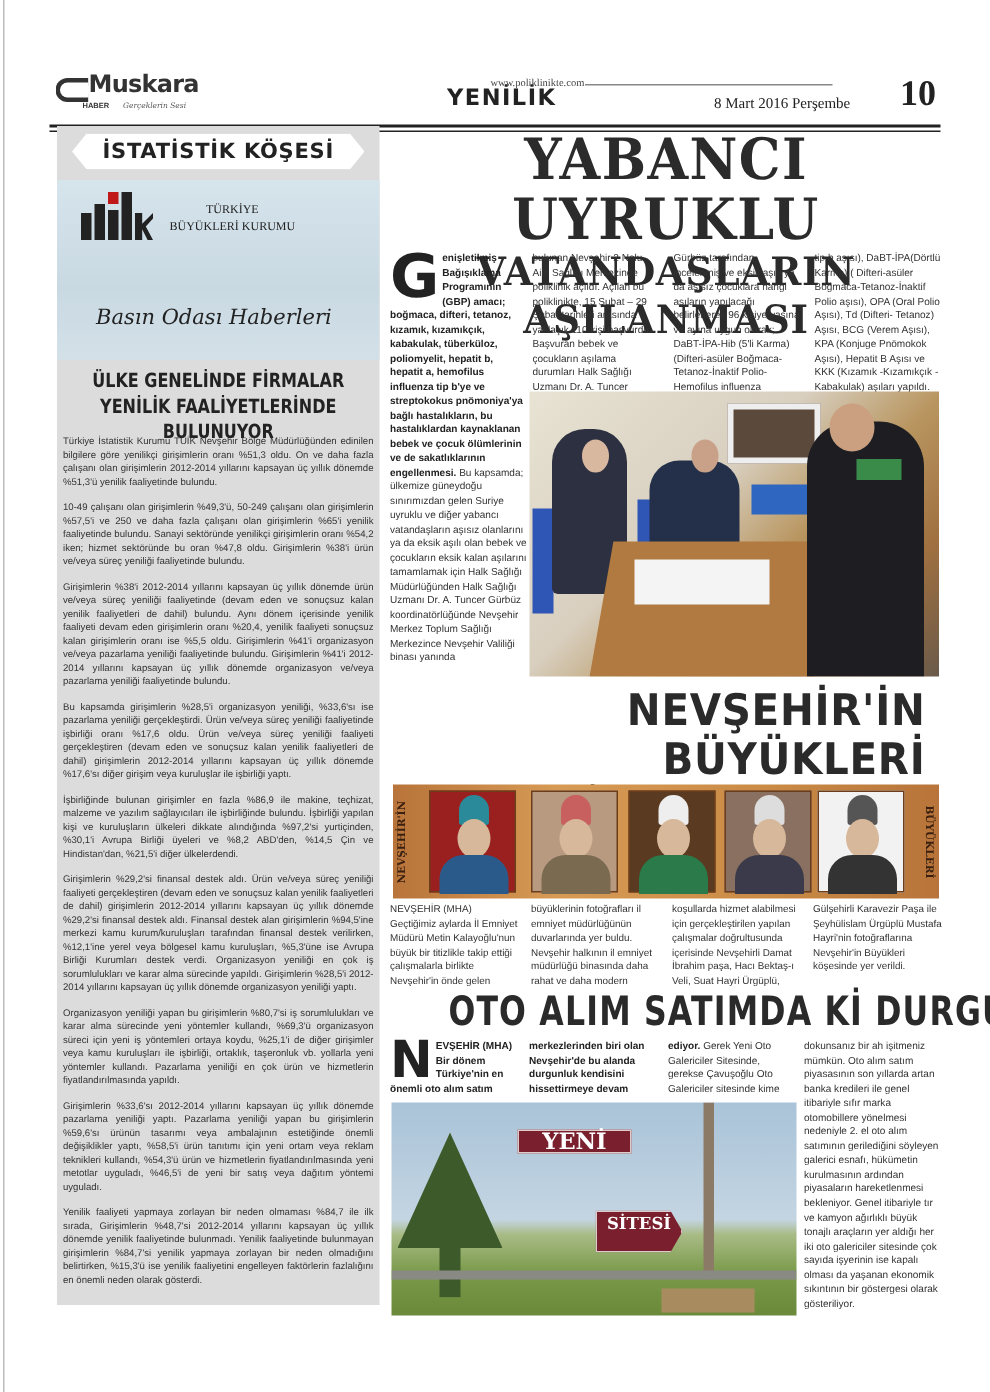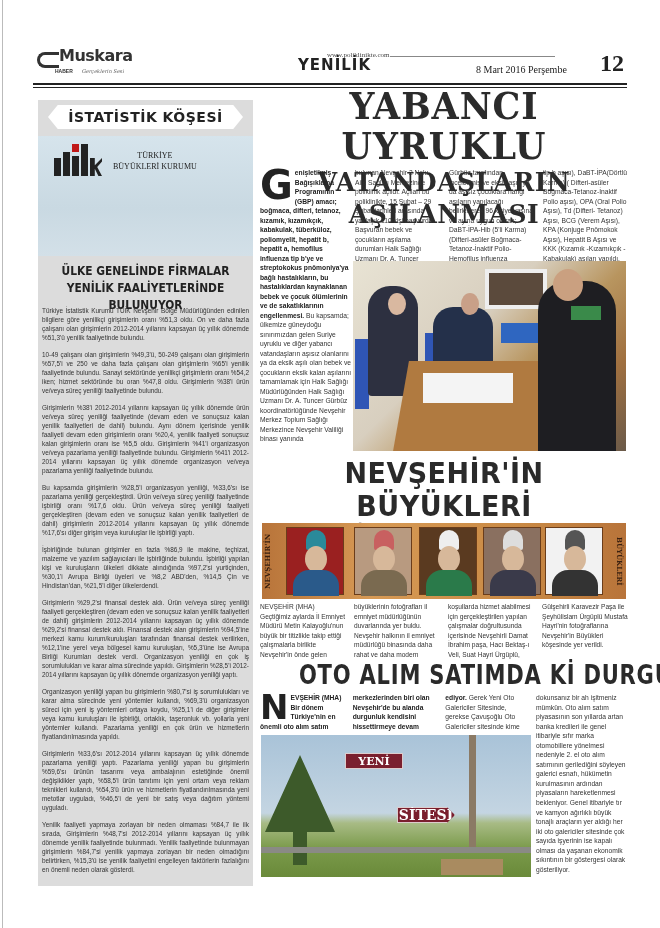--- a/index.html
+++ b/index.html
@@ -17,21 +17,21 @@
   .logo-tag { position: absolute; left: 45px; top: 20px; font-size: 5px; font-style: italic; color: #555; font-family: "DejaVu Serif", serif; }
   .section-name { position: absolute; left: 265px; top: 10px; font-family: "DejaVu Sans", sans-serif; font-weight: bold; font-size: 15px; letter-spacing: 1px; color: #222; }
   .site-url { position: absolute; left: 294px; top: 5px; font-family: "Liberation Serif", serif; font-size: 7px; color: #444; }
   .url-line { position: absolute; left: 357px; top: 10px; width: 165px; height: 1px; background: #888; }
   .date { position: absolute; left: 443px; top: 18px; font-family: "Liberation Serif", serif; font-size: 10px; color: #222; }
   .page-num { position: absolute; left: 567px; top: 4px; font-family: "Liberation Serif", serif; font-weight: bold; font-size: 24px; color: #222; }
   .rule-thick { position: absolute; left: 33px; top: 83px; width: 594px; height: 2px; background: #222; }
   .rule-thin { position: absolute; left: 33px; top: 87px; width: 594px; height: 1px; background: #222; }
 
   
-  .left-col { position: absolute; left: 38px; top: 100px; width: 215px; height: 786px; background: #dcdcdc; padding-left: 20px; }
+  .left-col { position: absolute; left: 38px; top: 84px; width: 215px; height: 786px; background: #dcdcdc; padding-left: 20px; }
   .ist-banner { position: absolute; left: 10px; top: 5px; width: 195px; height: 24px; background: #fff; clip-path: polygon(5% 0, 95% 0, 100% 50%, 95% 100%, 5% 100%, 0 50%); display: flex; align-items: center; justify-content: center; }
   .ist-banner span { font-family: "DejaVu Sans", sans-serif; font-weight: bold; font-size: 14px; letter-spacing: 0.5px; color: #222; }
   .tuik-box { position: absolute; left: 0; top: 36px; width: 215px; height: 120px; background: linear-gradient(180deg, #d6e4ec 0%, #c9d9e2 60%, #d3e0e8 100%); }
   .tuik-logo { position: absolute; left: 16px; top: 8px; width: 56px; height: 32px; }
   .tuik-bar { position: absolute; bottom: 0; width: 7px; background: #222; }
   .tuik-text { position: absolute; left: 75px; top: 14px; font-family: "Liberation Serif", serif; font-size: 8px; line-height: 11px; color: #222; text-align: center; }
   .tuik-tagline { position: absolute; left: 26px; top: 84px; font-family: "DejaVu Serif", serif; font-style: italic; font-size: 14px; color: #222; }
   .left-headline { position: absolute; left: 0; top: 162px; width: 215px; text-align: center; font-family: "DejaVu Sans", sans-serif; font-weight: bold; font-size: 13px; line-height: 17px; color: #222; transform: scaleX(0.82); transform-origin: center; }
   .left-body { position: absolute; left: 0; top: 206px; width: 215px; padding: 0 4px; }
   .left-body p { font-size: 6.4px; line-height: 9px; text-align: justify; color: #333; margin-bottom: 8px; }
@@ -55,21 +55,21 @@
   .photo1 .person2 { position: absolute; left: 80px; top: 46px; width: 60px; height: 60px; background: #24304a; border-radius: 20px 20px 4px 4px; }
   .photo1 .face2 { position: absolute; left: 108px; top: 32px; width: 18px; height: 22px; background: #c9a088; border-radius: 50%; }
   .photo1 .desk { position: absolute; left: 48px; top: 100px; width: 150px; height: 90px; background: #b07a40; transform: skewX(-10deg); }
   .photo1 .papers { position: absolute; left: 70px; top: 112px; width: 90px; height: 30px; background: #f4f4f4; }
   .photo1 .person3 { position: absolute; left: 185px; top: 20px; width: 78px; height: 170px; background: #1e1e22; border-radius: 30px 30px 0 0; }
   .photo1 .face3 { position: absolute; left: 200px; top: 8px; width: 30px; height: 32px; background: #caa080; border-radius: 50%; }
   .photo1 .scarf { position: absolute; left: 218px; top: 45px; width: 30px; height: 14px; background: #3a8a4a; }
   .photo1 .folder { position: absolute; left: 148px; top: 62px; width: 38px; height: 20px; background: #2f66c0; }
 
   
-  .a2-title { position: absolute; left: 258px; top: 457px; width: 372px; text-align: center; font-family: "DejaVu Sans", sans-serif; font-weight: bold; color: #2a2a2a; }
+  .a2-title { position: absolute; left: 258px; top: 457px; width: 372px; text-align: right; font-family: "DejaVu Sans", sans-serif; font-weight: bold; color: #2a2a2a; }
   .a2-title .l1 { display: block; font-size: 29px; line-height: 33px; letter-spacing: 0.5px; transform: scaleX(0.93); }
   .a2-title .l2 { display: block; font-size: 20px; line-height: 22px; transform: scaleX(0.9); }
   .a2-strip { position: absolute; left: 262px; top: 523px; width: 364px; height: 76px; background: linear-gradient(90deg, #b8743a, #d79a55 30%, #c98a45 70%, #b8743a); }
   .strip-side { position: absolute; top: 4px; height: 68px; width: 14px; writing-mode: vertical-rl; font-family: "DejaVu Serif", serif; font-weight: bold; font-size: 7px; color: #3a2010; text-align: center; }
   .strip-side.left { left: 1px; transform: rotate(180deg); }
   .strip-side.right { right: 2px; }
   .portrait { position: absolute; top: 4px; width: 58px; height: 68px; border: 1px solid #6b3d1a; }
   .portrait .head { position: absolute; left: 18px; top: 18px; width: 22px; height: 26px; border-radius: 50%; background: #d7b89a; }
   .portrait .hat { position: absolute; left: 19px; top: 2px; width: 20px; height: 20px; border-radius: 10px 10px 2px 2px; }
   .portrait .robe { position: absolute; left: 6px; top: 42px; width: 46px; height: 26px; border-radius: 16px 16px 0 0; }
@@ -80,43 +80,43 @@
   .a3-title { position: absolute; left: 258px; top: 660px; width: 372px; text-align: center; font-family: "DejaVu Sans", sans-serif; font-weight: bold; font-size: 27px; line-height: 30px; color: #2a2a2a; transform: scaleX(0.78); transform-origin: center; letter-spacing: 1px; white-space: nowrap; }
   .a3-lead { position: absolute; left: 260px; top: 693px; width: 270px; display: flex; gap: 8px; }
   .a3-lead p { flex: 1; font-size: 6.7px; line-height: 9.5px; color: #333; }
   .a3-lead .bold { font-weight: bold; color: #222; }
   .dropcap2 { float: left; font-family: "DejaVu Sans", sans-serif; font-weight: bold; font-size: 34px; line-height: 28px; margin-right: 2px; color: #222; }
   .a3-right { position: absolute; left: 536px; top: 693px; width: 92px; font-size: 6.7px; line-height: 9.55px; color: #333; }
   .photo2 { position: absolute; left: 261px; top: 735px; width: 270px; height: 142px; background: linear-gradient(180deg, #a9c3d8 0%, #c4d5e2 55%, #a8bb85 62%, #7a9a4a 80%, #6a8a3a 100%); overflow: hidden; }
   .photo2 .tree { position: absolute; left: 4px; top: 20px; width: 70px; height: 110px; background: #3d5a2a; clip-path: polygon(50% 0, 100% 70%, 60% 70%, 60% 100%, 40% 100%, 40% 70%, 0 70%); }
   .photo2 .pole { position: absolute; left: 208px; top: 0; width: 7px; height: 118px; background: #8b7a65; }
   .photo2 .sign { position: absolute; background: #7a1f2e; color: #fff; font-family: "DejaVu Serif", serif; font-weight: bold; text-align: center; border: 1px solid #dcc; }
-  .photo2 .sign1 { left: 84px; top: 18px; width: 58px; height: 16px; font-size: 11px; line-height: 15px; }
+  .photo2 .sign1 { left: 84px; top: 18px; width: 76px; height: 16px; font-size: 15px; line-height: 15px; }
   .photo2 .sign2 { left: 84px; top: 39px; width: 112px; height: 30px; font-size: 9px; line-height: 13px; padding-top: 2px; }
-  .photo2 .sign3 { left: 136px; top: 72px; width: 58px; height: 16px; font-size: 14px; line-height: 15px; clip-path: polygon(0 0, 86% 0, 100% 50%, 86% 100%, 0 100%); }
+  .photo2 .sign3 { left: 136px; top: 72px; width: 58px; height: 28px; font-size: 11px; line-height: 15px; clip-path: polygon(0 0, 86% 0, 100% 50%, 86% 100%, 0 100%); }
   .photo2 .road { position: absolute; left: 0; top: 112px; width: 270px; height: 6px; background: #8a8a85; }
   .photo2 .wall { position: absolute; left: 180px; top: 124px; width: 62px; height: 16px; background: #a98b60; }
 </style>
 </head>
 <body>
 
 <div class="page-border"></div>
 
 <div class="masthead">
   <div class="logo">
     <div class="logo-swoosh"></div>
     <span class="logo-text">Muskara</span>
     <span class="logo-sub">HABER</span>
     <span class="logo-tag">Gerçeklerin Sesi</span>
   </div>
   <span class="section-name">YENİLİK</span>
   <span class="site-url">www.poliklinikte.com</span>
   <div class="url-line"></div>
   <span class="date">8 Mart 2016 Perşembe</span>
-  <span class="page-num">12</span>
+  <span class="page-num">10</span>
 </div>
 <div class="rule-thick"></div>
 <div class="rule-thin"></div>
 
 <div class="left-col">
   <div class="ist-banner">
     <span>İSTATİSTİK KÖŞESİ</span>
   </div>
   <div class="tuik-box">
     <div class="tuik-logo">
@@ -124,20 +124,21 @@
       <div class="tuik-bar" style="left:9px;height:24px;"></div>
       <div class="tuik-bar" style="left:18px;height:30px;background:#c01818;top:0;height:8px;bottom:auto;"></div>
       <div class="tuik-bar" style="left:18px;height:20px;"></div>
       <div class="tuik-bar" style="left:27px;height:32px;"></div>
       <div class="tuik-bar" style="left:36px;height:18px;width:12px;clip-path:polygon(0 0,40% 0,40% 40%,100% 0,100% 20%,60% 50%,100% 100%,70% 100%,40% 60%,40% 100%,0 100%);"></div>
     </div>
     <div class="tuik-text">
       <div>TÜRKİYE</div>
       <div>BÜYÜKLERİ KURUMU</div>
     </div>
+    <div class="tuik-tagline">Basın Odası Haberleri</div>
   </div>
   <div class="left-headline">ÜLKE GENELİNDE FİRMALAR YENİLİK FAALİYETLERİNDE BULUNUYOR</div>
   <div class="left-body">
     <p>Türkiye İstatistik Kurumu TÜİK Nevşehir Bölge Müdürlüğünden edinilen bilgilere göre yenilikçi girişimlerin oranı %51,3 oldu. On ve daha fazla çalışanı olan girişimlerin 2012-2014 yıllarını kapsayan üç yıllık dönemde %51,3'ü yenilik faaliyetinde bulundu.</p>
     <p>10-49 çalışanı olan girişimlerin %49,3'ü, 50-249 çalışanı olan girişimlerin %57,5'i ve 250 ve daha fazla çalışanı olan girişimlerin %65'i yenilik faaliyetinde bulundu. Sanayi sektöründe yenilikçi girişimlerin oranı %54,2 iken; hizmet sektöründe bu oran %47,8 oldu. Girişimlerin %38'i ürün ve/veya süreç yeniliği faaliyetinde bulundu.</p>
     <p>Girişimlerin %38'i 2012-2014 yıllarını kapsayan üç yıllık dönemde ürün ve/veya süreç yeniliği faaliyetinde (devam eden ve sonuçsuz kalan yenilik faaliyetleri de dahil) bulundu. Aynı dönem içerisinde yenilik faaliyeti devam eden girişimlerin oranı %20,4, yenilik faaliyeti sonuçsuz kalan girişimlerin oranı ise %5,5 oldu. Girişimlerin %41'i organizasyon ve/veya pazarlama yeniliği faaliyetinde bulundu. Girişimlerin %41'i 2012-2014 yıllarını kapsayan üç yıllık dönemde organizasyon ve/veya pazarlama yeniliği faaliyetinde bulundu.</p>
     <p>Bu kapsamda girişimlerin %28,5'i organizasyon yeniliği, %33,6'sı ise pazarlama yeniliği gerçekleştirdi. Ürün ve/veya süreç yeniliği faaliyetinde işbirliği oranı %17,6 oldu. Ürün ve/veya süreç yeniliği faaliyeti gerçekleştiren (devam eden ve sonuçsuz kalan yenilik faaliyetleri de dahil) girişimlerin 2012-2014 yıllarını kapsayan üç yıllık dönemde %17,6'sı diğer girişim veya kuruluşlar ile işbirliği yaptı.</p>
     <p>İşbirliğinde bulunan girişimler en fazla %86,9 ile makine, teçhizat, malzeme ve yazılım sağlayıcıları ile işbirliğinde bulundu. İşbirliği yapılan kişi ve kuruluşların ülkeleri dikkate alındığında %97,2'si yurtiçinden, %30,1'i Avrupa Birliği üyeleri ve %8,2 ABD'den, %14,5 Çin ve Hindistan'dan, %21,5'i diğer ülkelerdendi.</p>
     <p>Girişimlerin %29,2'si finansal destek aldı. Ürün ve/veya süreç yeniliği faaliyeti gerçekleştiren (devam eden ve sonuçsuz kalan yenilik faaliyetleri de dahil) girişimlerin 2012-2014 yıllarını kapsayan üç yıllık dönemde %29,2'si finansal destek aldı. Finansal destek alan girişimlerin %94,5'ine merkezi kamu kurum/kuruluşları tarafından finansal destek verilirken, %12,1'ine yerel veya bölgesel kamu kuruluşları, %5,3'üne ise Avrupa Birliği Kurumları destek verdi. Organizasyon yeniliği en çok iş sorumlulukları ve karar alma sürecinde yapıldı. Girişimlerin %28,5'i 2012-2014 yıllarını kapsayan üç yıllık dönemde organizasyon yeniliği yaptı.</p>
     <p>Organizasyon yeniliği yapan bu girişimlerin %80,7'si iş sorumlulukları ve karar alma sürecinde yeni yöntemler kullandı, %69,3'ü organizasyon süreci için yeni iş yöntemleri ortaya koydu, %25,1'i de diğer girişimler veya kamu kuruluşları ile işbirliği, ortaklık, taşeronluk vb. yollarla yeni yöntemler kullandı. Pazarlama yeniliği en çok ürün ve hizmetlerin fiyatlandırılmasında yapıldı.</p>

